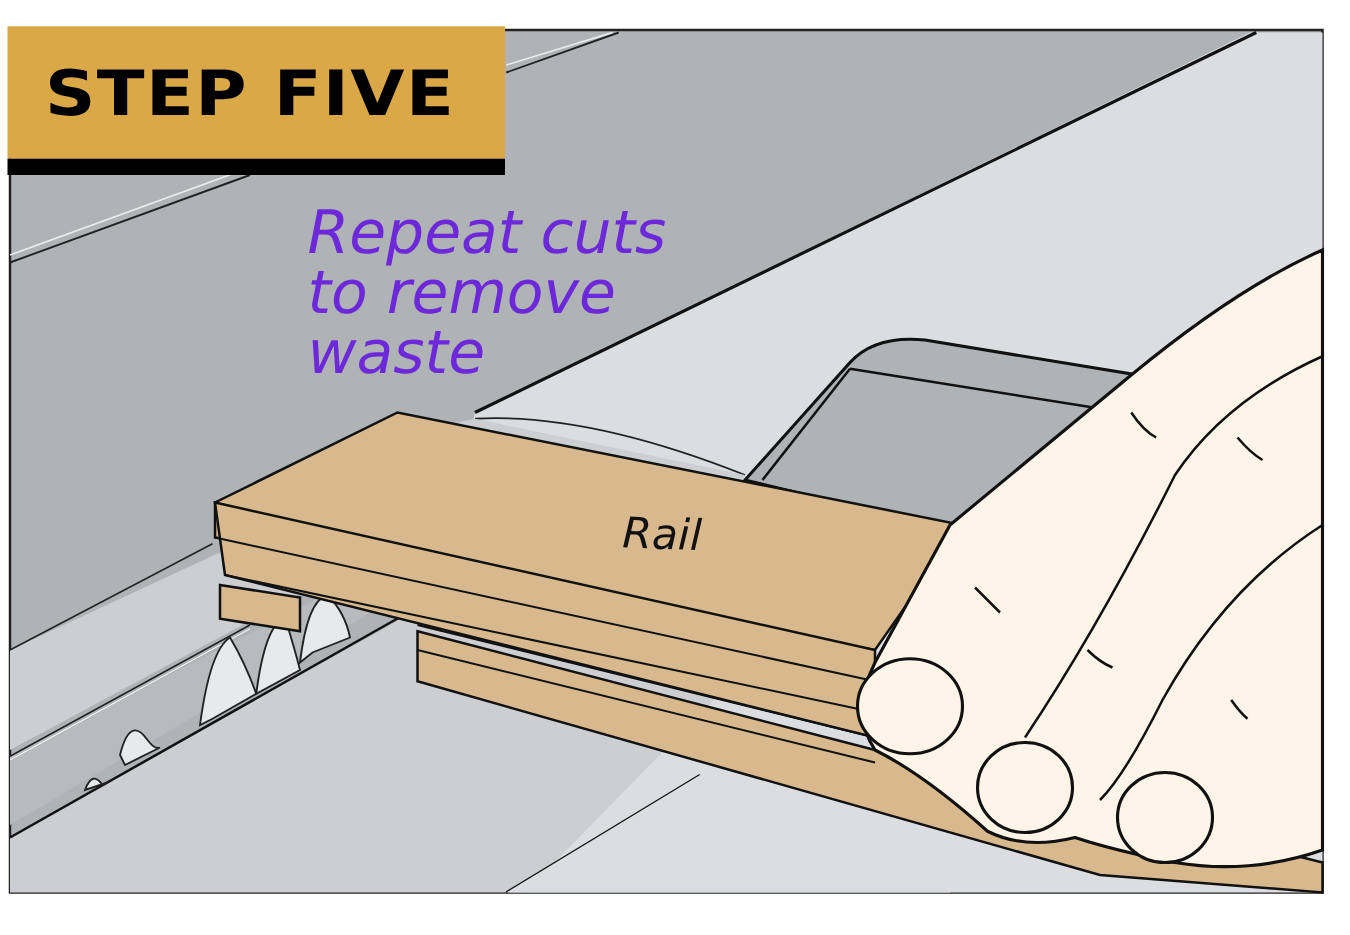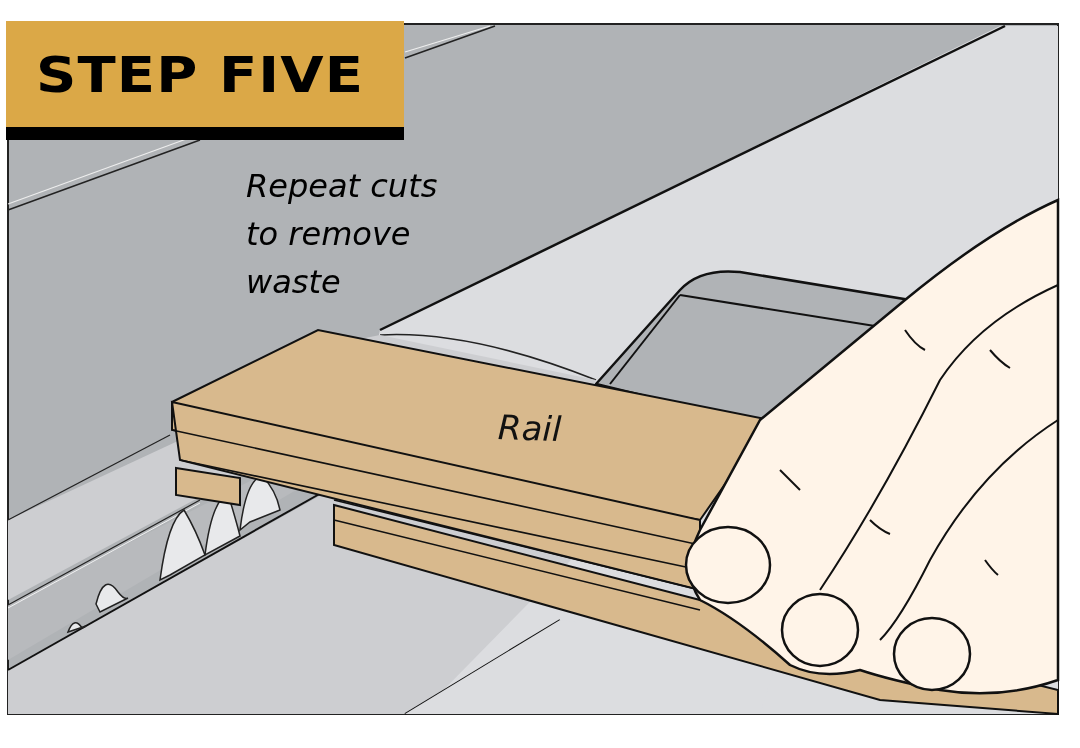--- a/index.html
+++ b/index.html
@@ -12,21 +12,21 @@
   .step-badge-bar {
     position: absolute; left: 6px; top: 127px; width: 398px; height: 13px; background: #000;
   }
   .step-title {
     position: absolute; left: 36px; top: 40px; font-family: "DejaVu Sans", sans-serif;
     font-weight: bold; font-size: 50px; letter-spacing: 1px; color: #000; line-height: 70px;
     transform: scaleX(1.12); transform-origin: left center;
   }
   .caption {
     position: absolute; left: 246px; top: 162px; font-family: "DejaVu Sans", sans-serif;
-    font-style: italic; font-size: 32px; line-height: 48px; color: #000000; white-space: pre-line;
+    font-style: italic; font-size: 48px; line-height: 48px; color: #6d28d9; white-space: pre-line;
     width: 290px;
   }
   .rail-label {
     position: absolute; left: 498px; top: 408px; font-family: "DejaVu Sans", sans-serif;
     font-style: italic; font-size: 34px; color: #111;
     transform: rotate(2deg);
   }
 </style>
 </head>
 <body>

